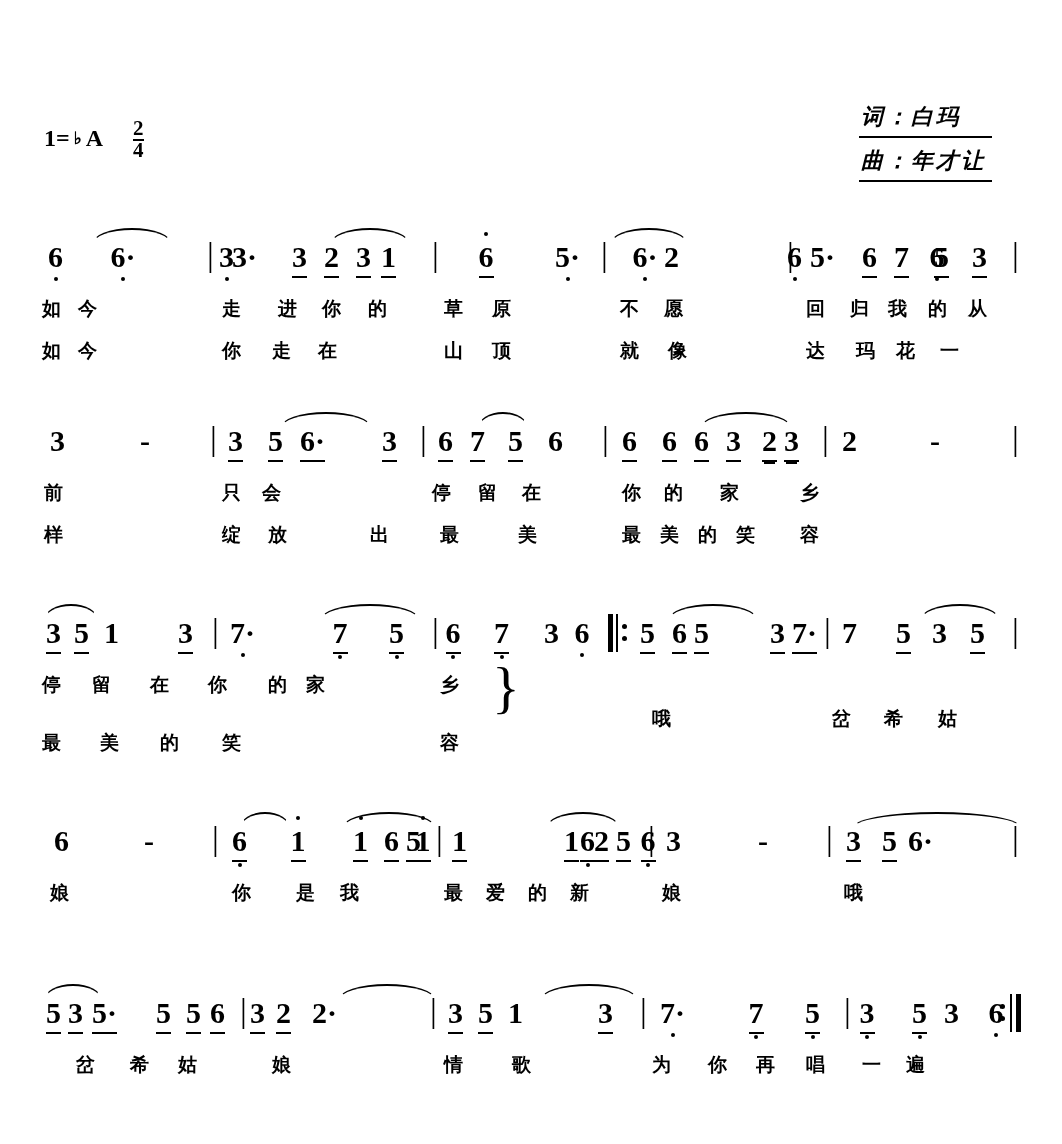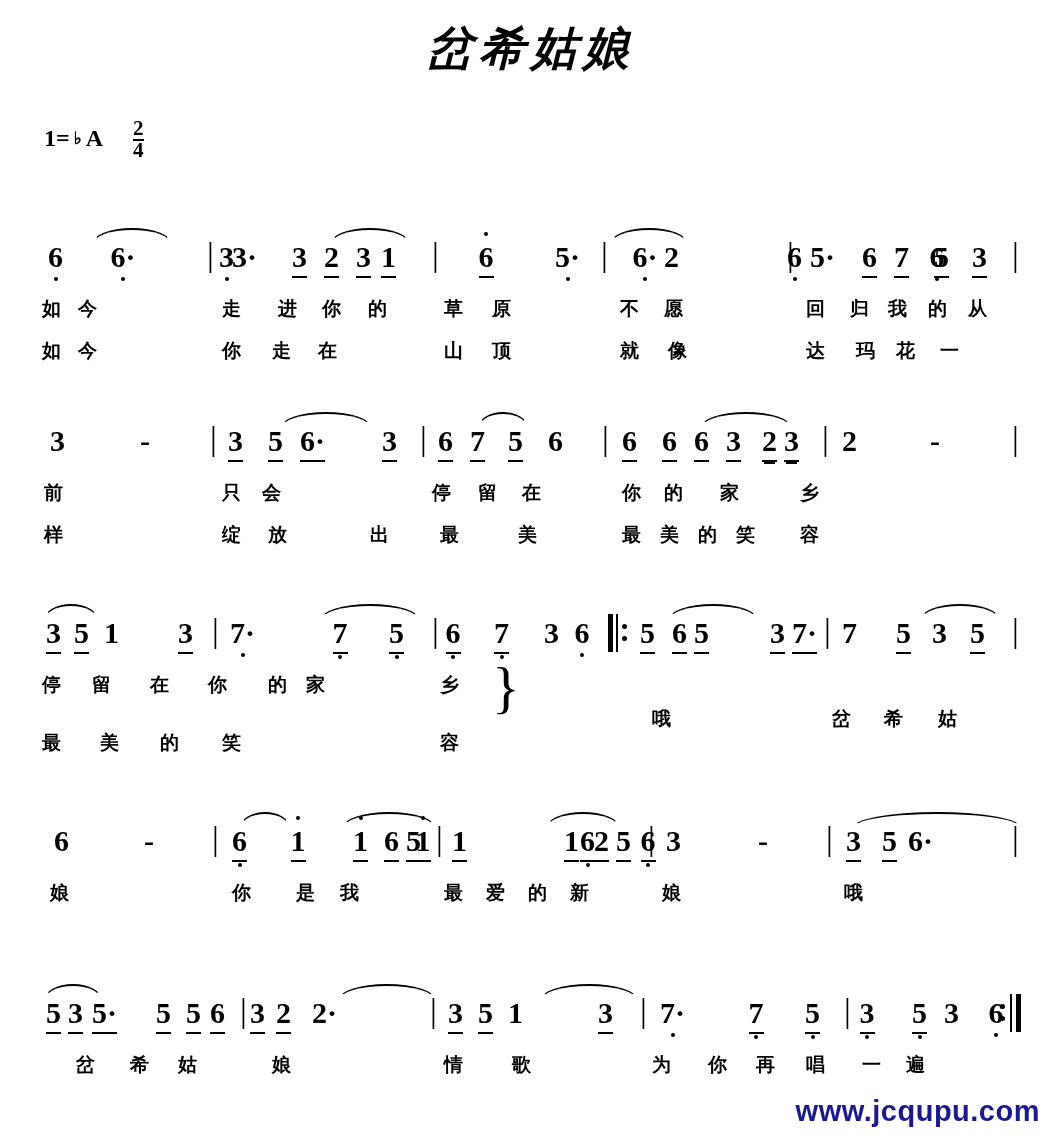--- a/index.html
+++ b/index.html
@@ -178,22 +178,25 @@
     font-weight: bold;
     color: #1a1a8c;
     letter-spacing: 0.5px;
   }
 </style>
 </head>
 <body>
 
 <div class="sheet">
 
-  <div class="title">岔希姑娘</div>
-
+
+  <div class="credits">
+    <div class="line">词：白玛</div>
+    <div class="line">曲：年才让</div>
+  </div>
 
   <div class="keysig">
     <span>1=</span>
       <span class="flat">♭</span>
       <span>A</span>
     <span class="meter">
       <span class="num">2</span>
       <span class="den">4</span>
     </span>
   </div>
@@ -503,15 +506,14 @@
       <span class="ly" style="left:512px;">歌</span>
       <span class="ly" style="left:652px;">为</span>
       <span class="ly" style="left:708px;">你</span>
       <span class="ly" style="left:756px;">再</span>
       <span class="ly" style="left:806px;">唱</span>
       <span class="ly" style="left:862px;">一</span>
       <span class="ly" style="left:906px;">遍</span>
     </div>
   </div>
 
-  <div class="watermark">www.jcqupu.com</div>
 
 </div>
 
 </body></html>

